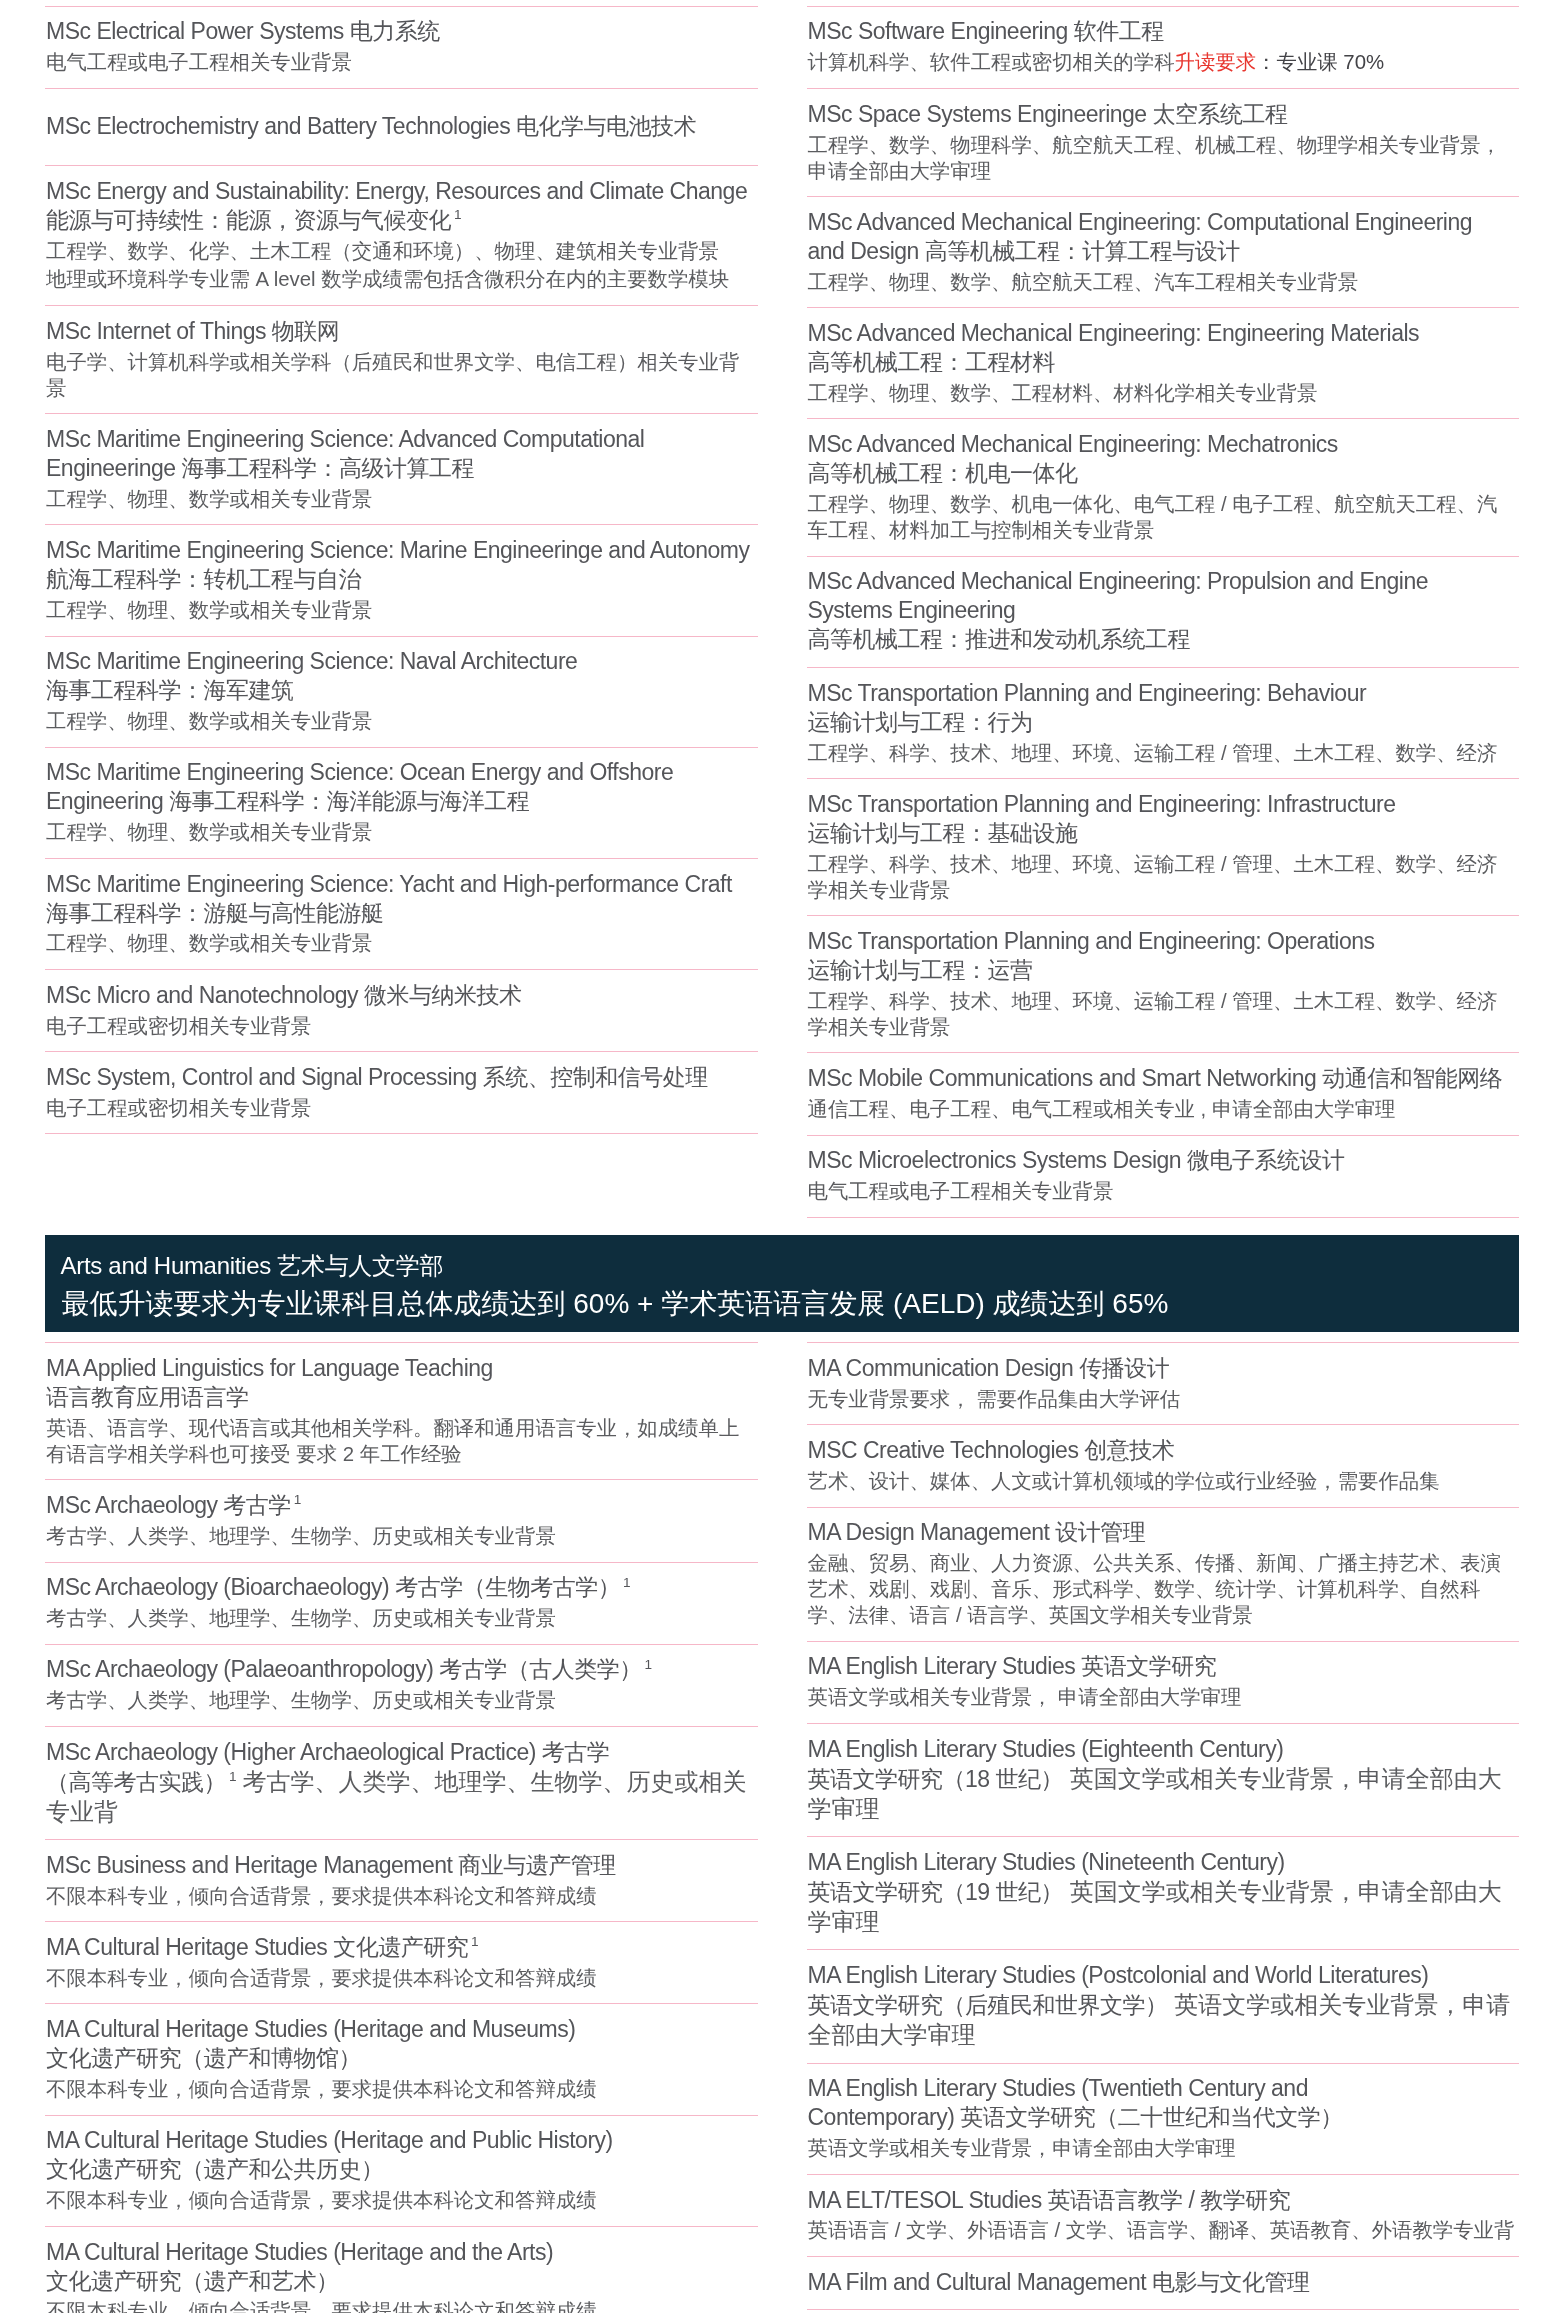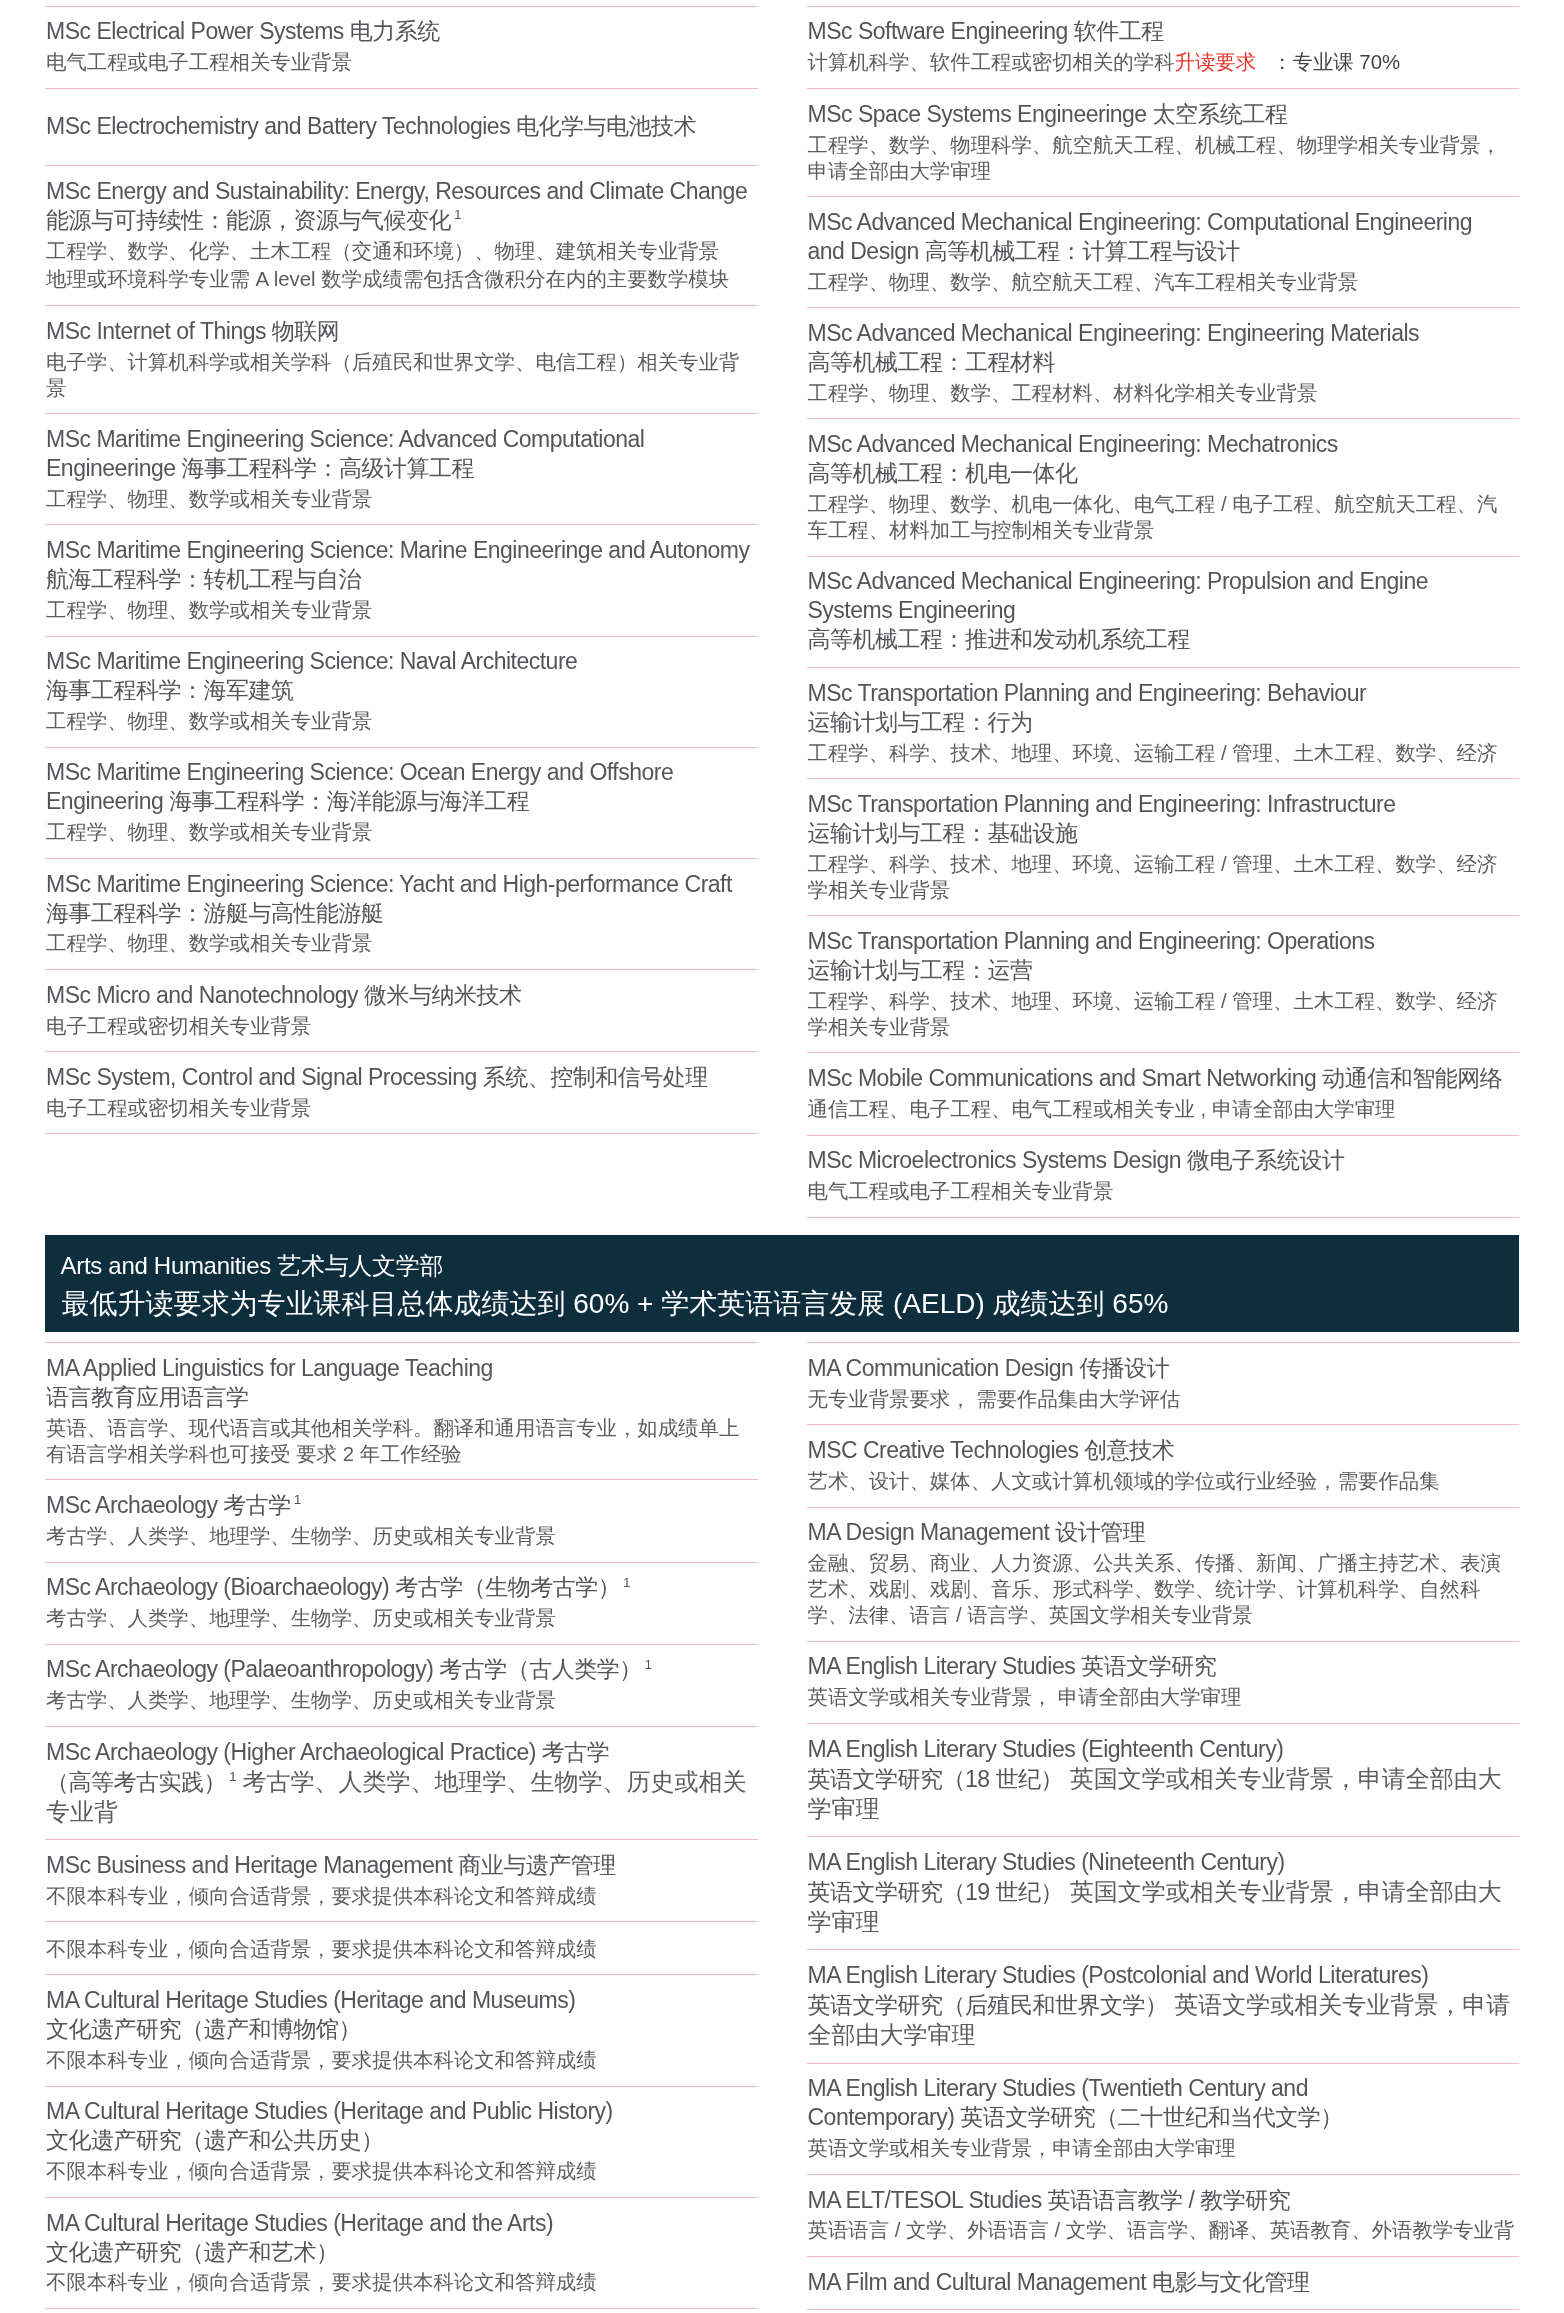--- a/index.html
+++ b/index.html
@@ -41,21 +41,21 @@
     letter-spacing:0;
   }
   .desc{
     font-size:20.4px;
     line-height:26px;
     color:var(--desc-gray);
     letter-spacing:0;
     margin:2.9px 0 0 0;
   }
   .desc .red{color:var(--red);}
-  .desc .dark{color:var(--dark);margin-left:16px;}
+  .desc .dark{color:var(--dark);}
   .banner{
     background:var(--banner-bg);
     color:#ffffff;
     margin:17.5px 0 9.7px 0;
     padding:9.7px 17.5px 14.6px 15.5px;
   }
   .banner-title{
     font-size:24px;
     line-height:41px;
     font-weight:400;
@@ -195,20 +195,21 @@
             <p class="desc">考古学、人类学、地理学、生物学、历史或相关专业背景</p>
           </div>
           <div class="row">
             <div class="title">MSc Archaeology (Higher Archaeological Practice) 考古学<br>（高等考古实践）<sup>1</sup><span class="tail"> 考古学、人类学、地理学、生物学、历史或相关专业背</span></div>
           </div>
           <div class="row">
             <div class="title">MSc Business and Heritage Management 商业与遗产管理</div>
             <p class="desc">不限本科专业，倾向合适背景，要求提供本科论文和答辩成绩</p>
           </div>
           <div class="row">
+            <div class="title">MA Cultural Heritage Studies 文化遗产研究<sup>1</sup></div>
             <p class="desc">不限本科专业，倾向合适背景，要求提供本科论文和答辩成绩</p>
           </div>
           <div class="row">
             <div class="title">MA Cultural Heritage Studies (Heritage and Museums)<br>文化遗产研究（遗产和博物馆）</div>
             <p class="desc">不限本科专业，倾向合适背景，要求提供本科论文和答辩成绩</p>
           </div>
           <div class="row">
             <div class="title">MA Cultural Heritage Studies (Heritage and Public History)<br>文化遗产研究（遗产和公共历史）</div>
             <p class="desc">不限本科专业，倾向合适背景，要求提供本科论文和答辩成绩</p>
           </div>

